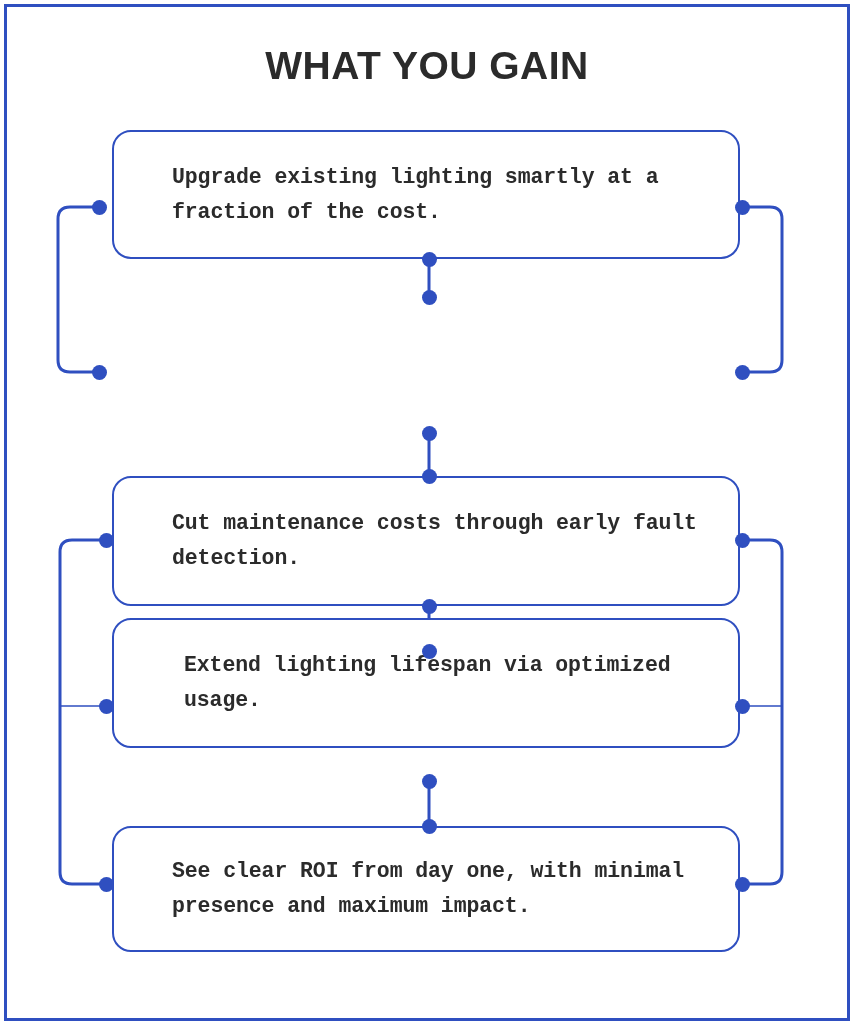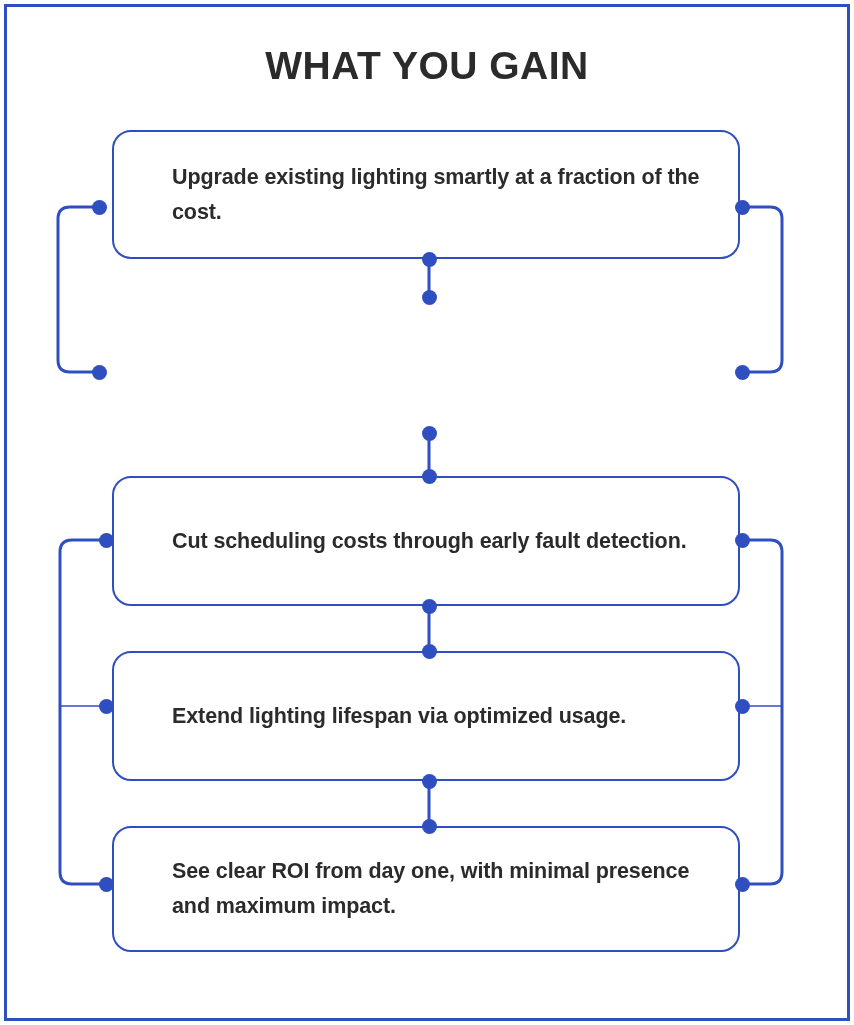--- a/index.html
+++ b/index.html
@@ -71,27 +71,27 @@
     display: flex;
     align-items: center;
   }
   .node-text {
     padding: 0 34px 0 58px;
     font-size: 21.5px;
     line-height: 1.62;
     font-weight: 700;
     color: #2B2B2B;
     letter-spacing: -0.1px;
-    font-family: Liberation Sans, sans-serif;
+    font-family: Liberation Mono, monospace;
   }
 
   #box-0 { top: 130px; height: 129px; }
   #box-1 { top: 297px; height: 136px; }
   #box-2 { top: 476px; height: 130px; }
-  #box-3 { top: 651px; height: 130px; }
+  #box-3 { top: 618px; height: 130px; padding-left: 12px; }
   #box-4 { top: 826px; height: 126px; }
 
   
   .dot {
     position: absolute;
     width: 15px;
     height: 15px;
     margin-left: -7.5px;
     margin-top: -7.5px;
     border-radius: 50%;
@@ -130,21 +130,21 @@
       <path d="M 429 781 L 429 826"></path>
     </g>
   </svg>
 
   <div class="node-box" id="box-0">
     <div class="node-text">Upgrade existing lighting smartly at a fraction of the cost.</div>
   </div>
 
 
   <div class="node-box" id="box-2">
-    <div class="node-text">Cut scheduling costs through early fault detection.</div>
+    <div class="node-text">Cut maintenance costs through early fault detection.</div>
   </div>
 
   <div class="node-box" id="box-3">
     <div class="node-text">Extend lighting lifespan via optimized usage.</div>
   </div>
 
   <div class="node-box" id="box-4">
     <div class="node-text">See clear ROI from day one, with minimal presence and maximum impact.</div>
   </div>
 

